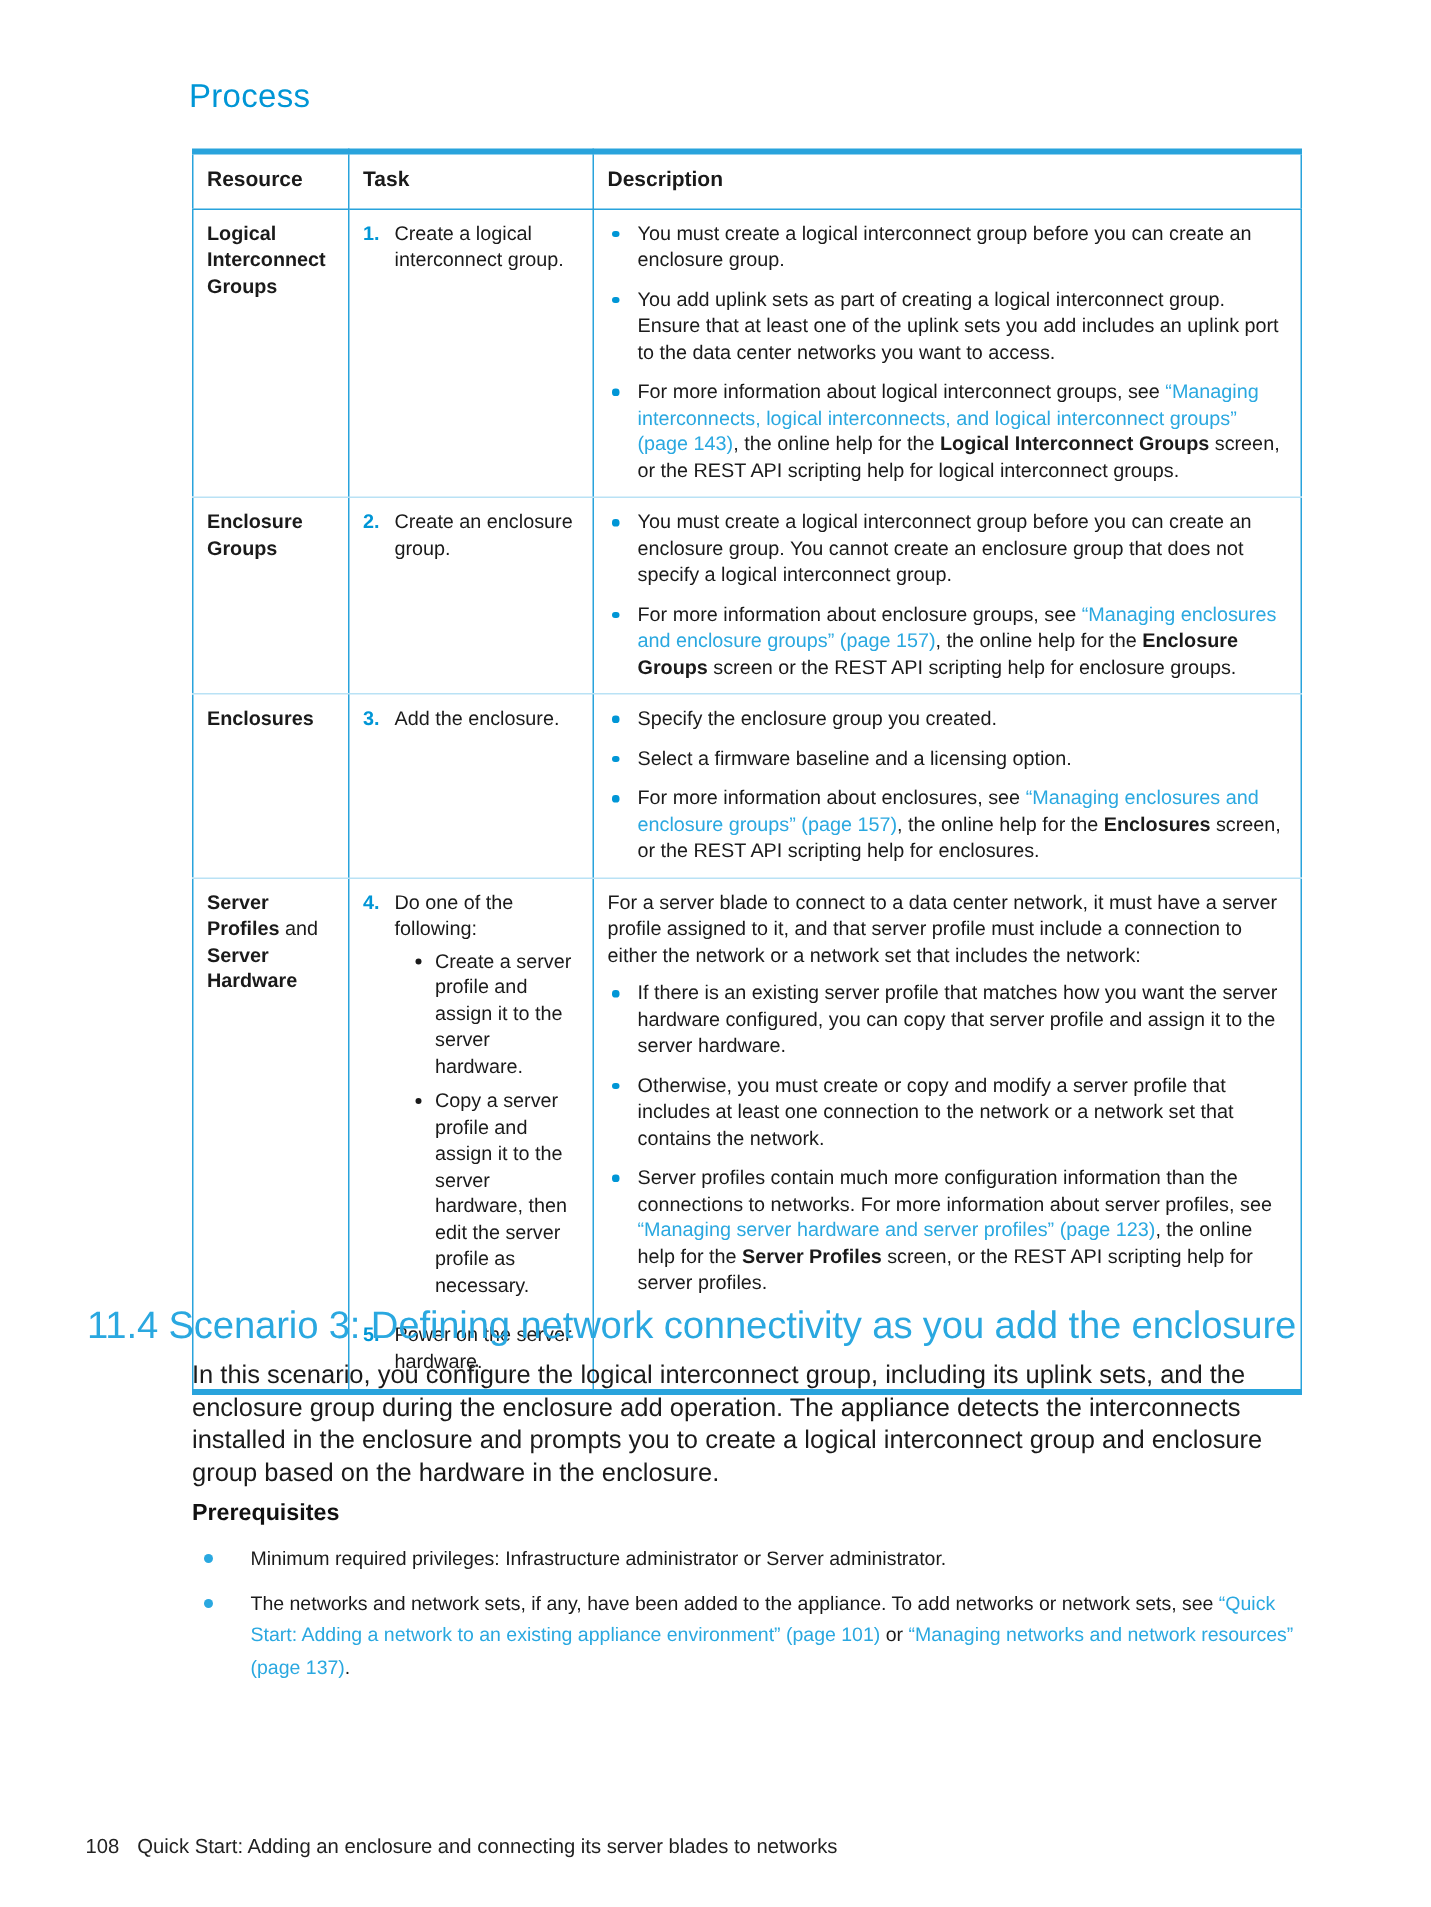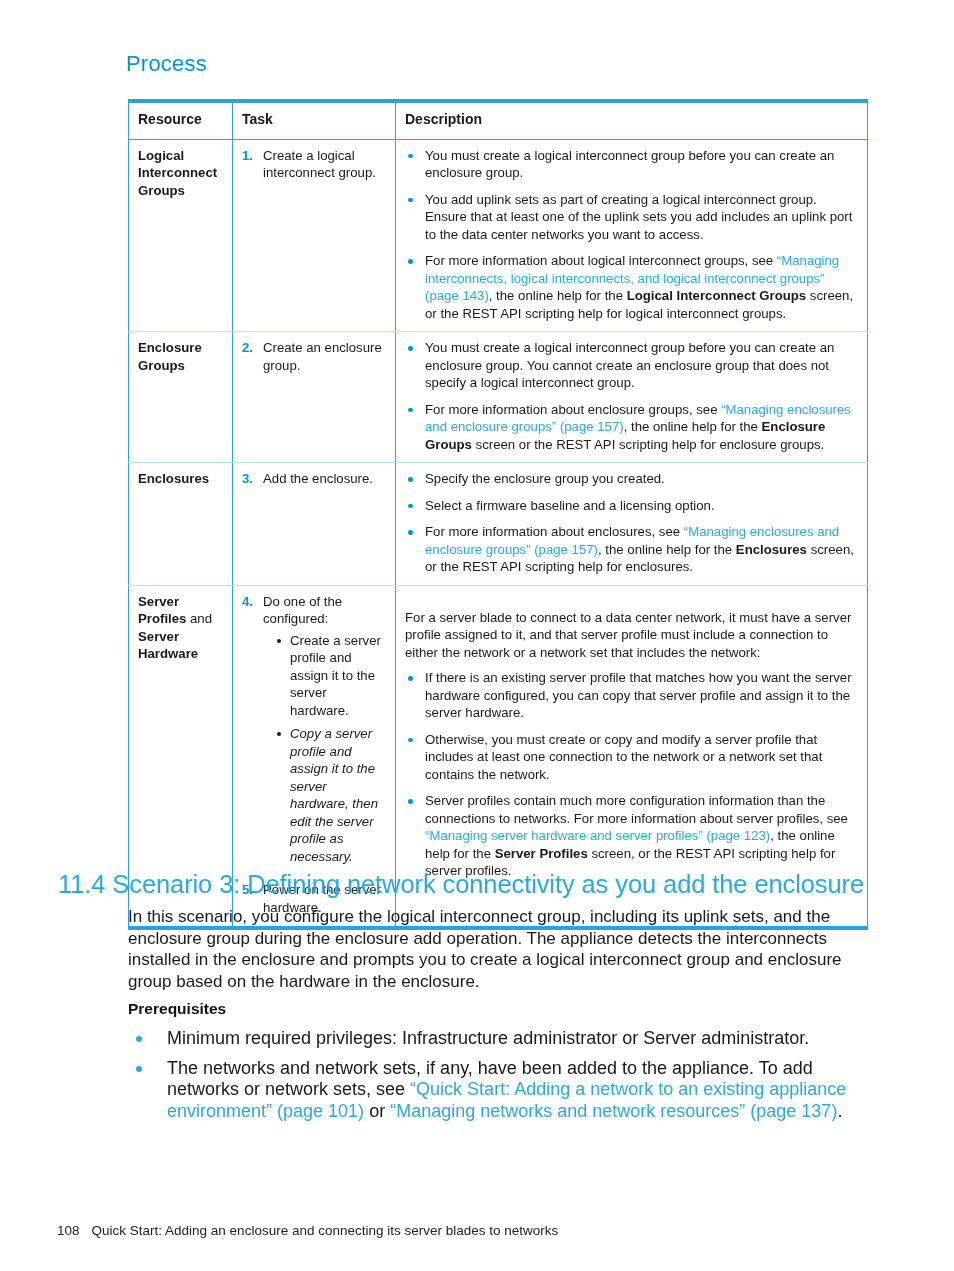--- a/index.html
+++ b/index.html
@@ -119,21 +119,21 @@
   ul.subbul {
     margin: 4px 0 4px 0;
     padding: 0 0 0 14px;
     list-style: none;
   }
   ul.subbul > li {
     position: relative;
     padding-left: 13px;
     margin-bottom: 6px;
   }
-  ul.subbul > li:last-child { margin-bottom: 16px; font-style: italic; }
+  ul.subbul > li:last-child { margin-bottom: 16px; }
   ul.subbul > li::before {
     content: "";
     position: absolute;
     left: 0;
     top: 7px;
     width: 4px;
     height: 4px;
     border-radius: 50%;
     background: #1a1a1a;
   }
@@ -154,21 +154,21 @@
     content: "";
     position: absolute;
     left: 3px;
     top: 7px;
     width: 4.5px;
     height: 4.5px;
     border-radius: 50%;
     background: #0096d6;
   }
   p.lead {
-    margin: 16px 0 8px 0;
+    margin: 0 0 8px 0;
   }
 
   a.xref, .xref {
     color: #2aa8e0;
     text-decoration: none;
   }
   .bold { font-weight: bold; }
 
   
   .intro {
@@ -183,21 +183,21 @@
 
   
   ul.page-bullets {
     position: absolute;
     left: 128px;
     top: 1028px;
     width: 742px;
     margin: 0;
     padding: 0;
     list-style: none;
-    font-size: 18px;
+    font-size: 13px;
     line-height: 21.5px;
     color: #1a1a1a;
   }
   ul.page-bullets > li {
     position: relative;
     padding-left: 39px;
     margin-bottom: 8px;
   }
   ul.page-bullets > li::before {
     content: "";
@@ -293,21 +293,21 @@
               <li><span>For more information about enclosures, see </span><a class="xref" href="#">“Managing enclosures and enclosure groups” (page 157)</a><span>, the online help for the </span><span class="bold">Enclosures</span><span> screen, or the REST API scripting help for enclosures.</span></li>
             </ul>
           </td>
         </tr>
         <tr>
           <td>
             <div class="res-name"><span>Server Profiles</span><span class="plain"> and </span><span>Server Hardware</span></div>
           </td>
           <td>
             <ol class="steps">
-              <li><span class="num">4.</span><span>Do one of the configured:</span><ul class="subbul">
+              <li><span class="num">4.</span><span>Do one of the following:</span><ul class="subbul">
                   <li>Create a server profile and assign it to the server hardware.</li>
                   <li>Copy a server profile and assign it to the server hardware, then edit the server profile as necessary.</li>
                 </ul></li>
               <li><span class="num">5.</span><span>Power on the server hardware.</span></li>
             </ol>
           </td>
           <td>
             <p class="lead">For a server blade to connect to a data center network, it must have a server profile assigned to it, and that server profile must include a connection to either the network or a network set that includes the network:</p>
             <ul class="bluebul">
               <li><span>If there is an existing server profile that matches how you want the server hardware configured, you can copy that server profile and assign it to the server hardware.</span></li>

